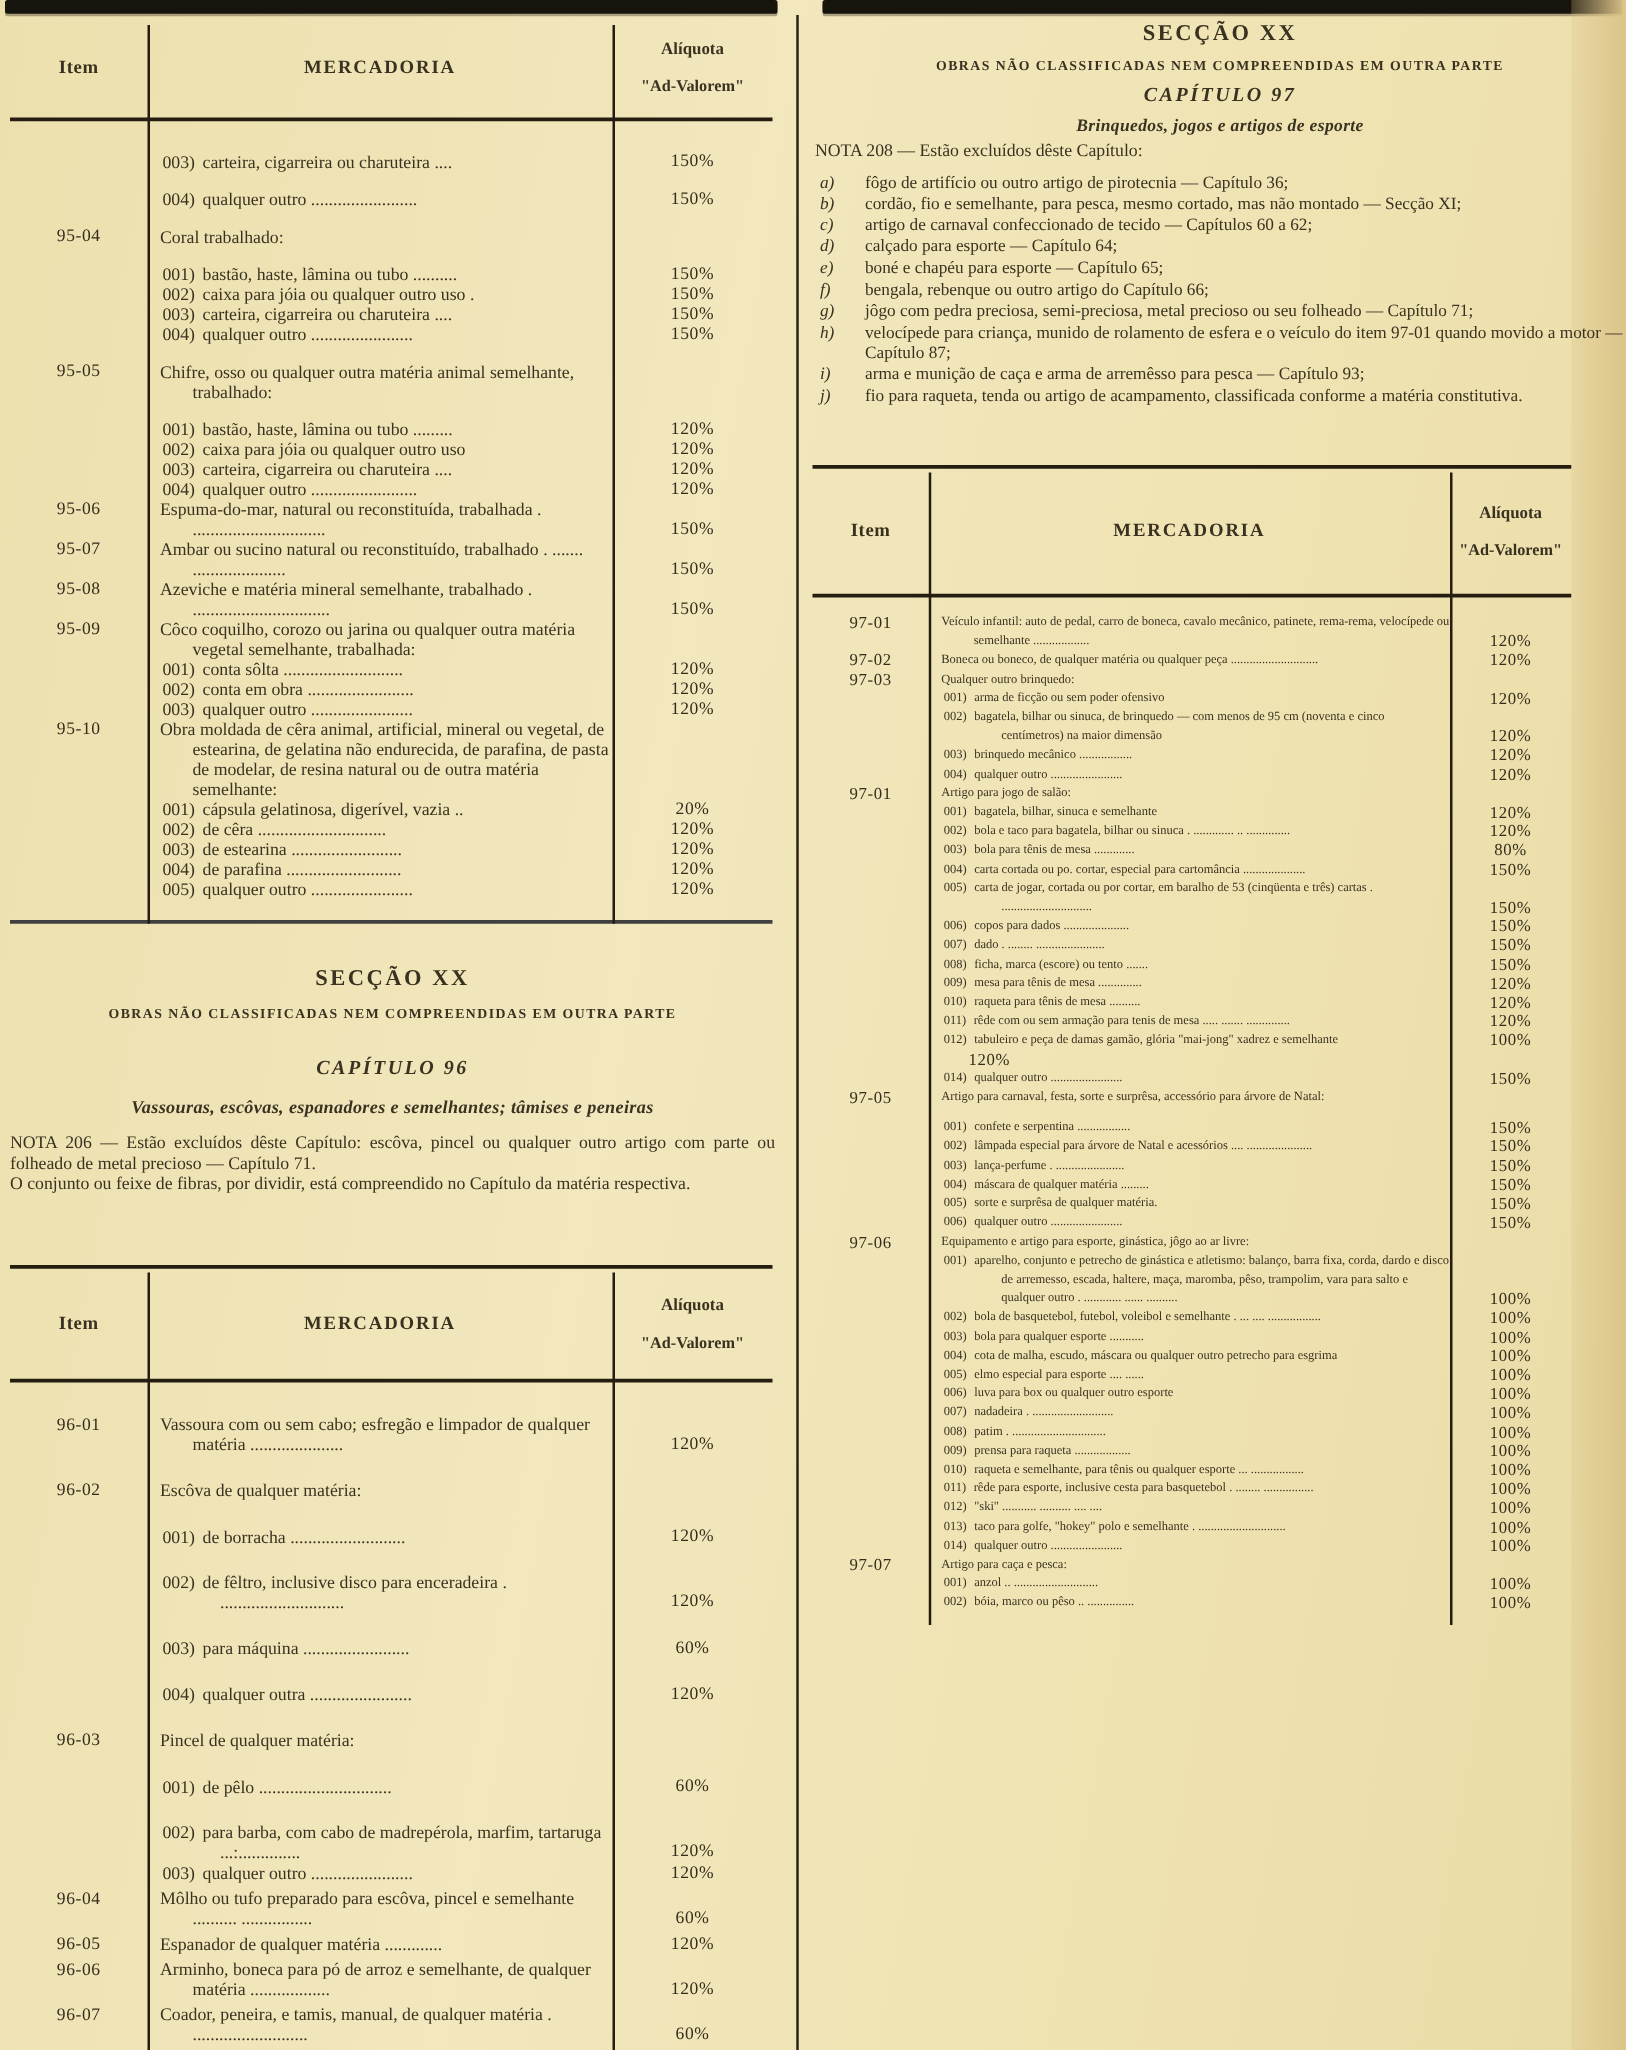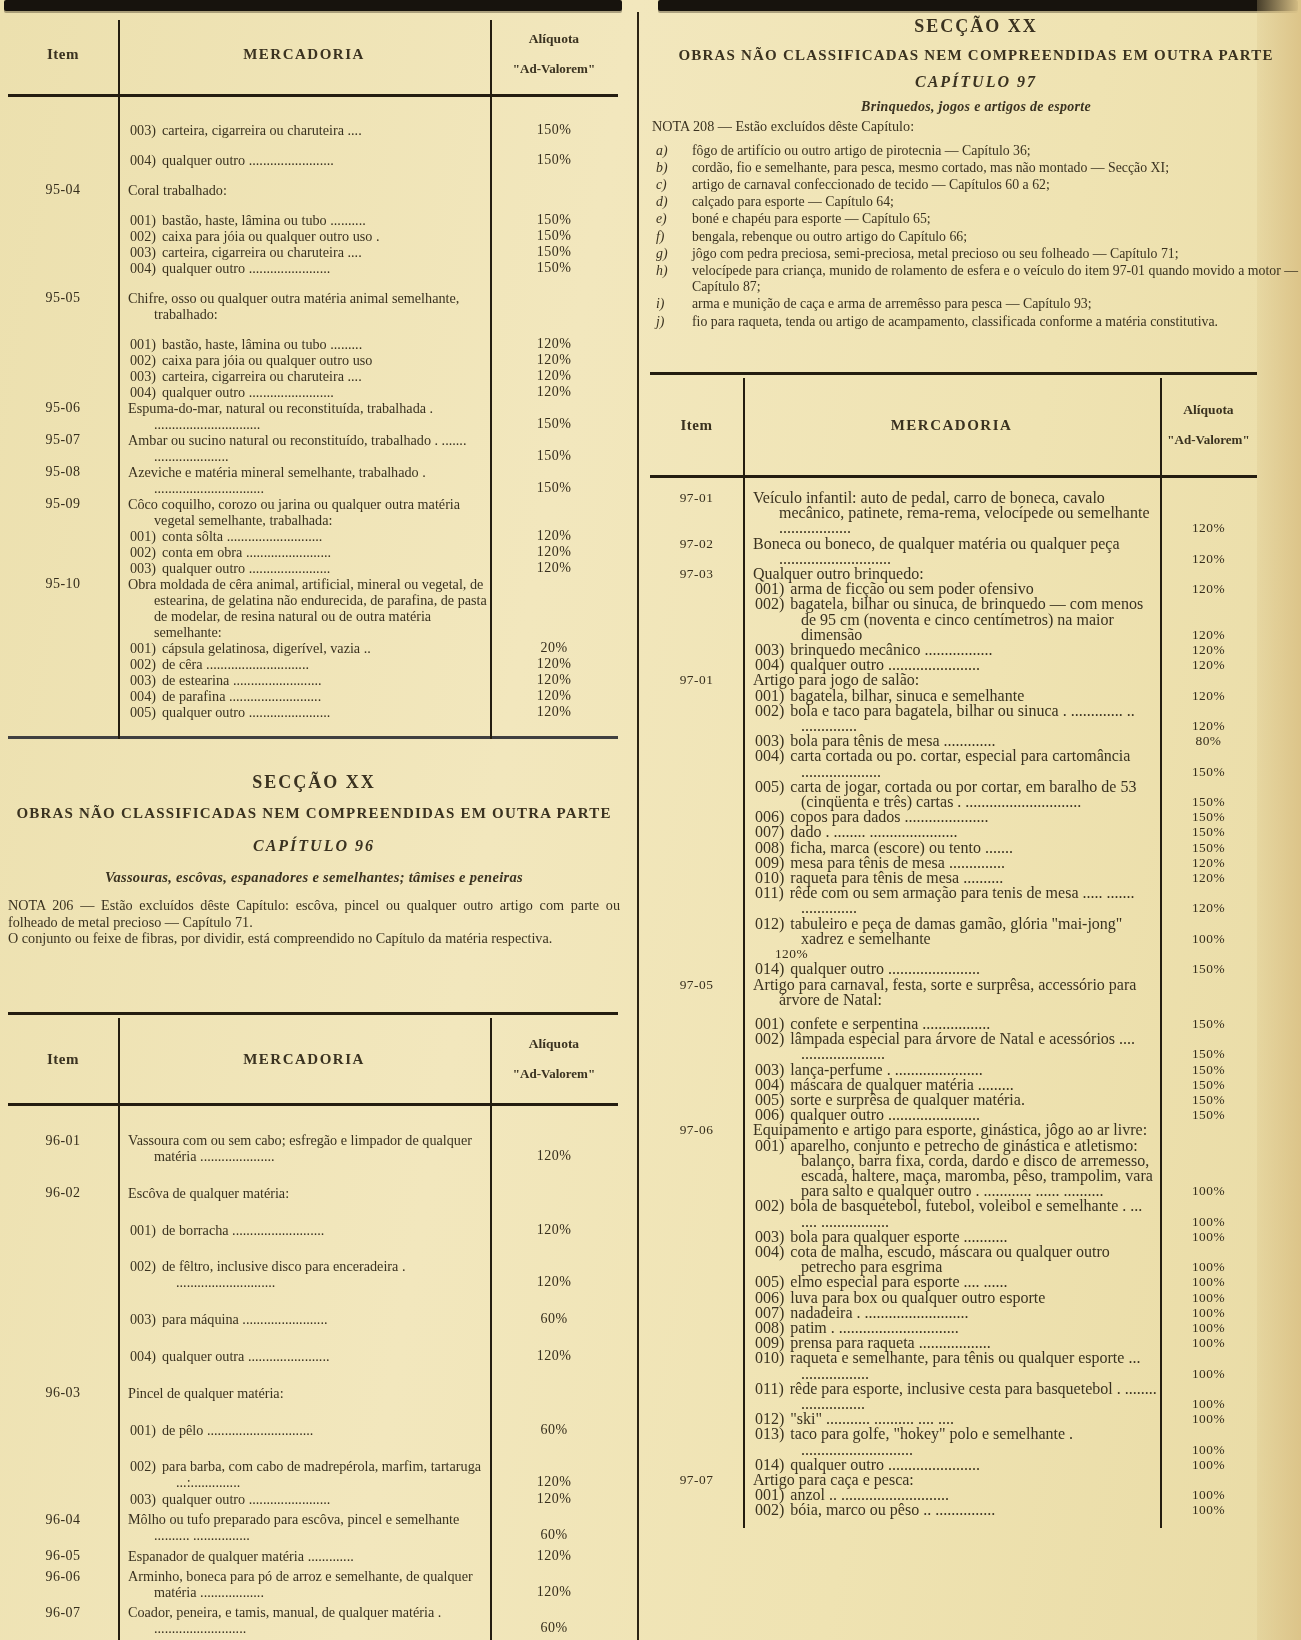--- a/index.html
+++ b/index.html
@@ -59,32 +59,32 @@
   #table-96 .tbody{padding:26px 0 18px 0;border-bottom:3px solid #241d10;}
   #table-96 .trow{line-height:17px;}
   .vr-a{left:110px;} .vr-b{left:482px;}
 
   
   #table-97{left:650px;top:372px;width:607px;}
   #table-97 .th-item,#table-97 .c-item{width:93px;}
   #table-97 .th-rate,#table-97 .c-rate{width:97px;}
   #table-97 .thead{height:100px;border-top:3px solid #241d10;}
   #table-97 .tbody{padding:12px 0 10px 0;}
-  #table-97 .c-desc{font-size:16px;line-height:15.2px;}
+  #table-97 .c-desc{font-size:10px;line-height:15.2px;}
   #table-97 .trow{line-height:15.2px;}
   #table-97 .c-item,#table-97 .c-rate{font-size:13.4px;}
   #table-97 .vr-a{left:93px;} #table-97 .vr-b{left:510px;}
 
   
   .section-block{position:absolute;text-align:center;}
   #section-96{left:8px;top:772px;width:612px;}
   #section-97{left:652px;top:16px;width:648px;}
   .sec-title{font-size:18px;font-weight:bold;letter-spacing:2px;}
-  .sec-sub{font-size:15px;font-weight:bold;letter-spacing:1.2px;margin-top:12px;}
-  .sec-cap{font-size:16px;font-weight:bold;font-style:italic;letter-spacing:2px;margin-top:15px;}
+  .sec-sub{font-size:11px;font-weight:bold;letter-spacing:1.2px;margin-top:12px;}
+  .sec-cap{font-size:16px;font-weight:bold;font-style:italic;letter-spacing:2px;margin-top:29px;}
   .sec-desc{font-size:14.5px;font-weight:bold;font-style:italic;margin-top:14px;letter-spacing:.3px;}
   .sec-note{font-size:14.2px;text-align:justify;margin-top:11px;line-height:16.5px;}
   #section-97 .sec-sub{margin-top:10px;}
   #section-97 .sec-cap{margin-top:9px;}
   #section-97 .sec-desc{margin-top:8px;font-size:14px;}
   #section-97 .sec-note{margin-top:3px;font-size:14.2px;}
   .exclusions{margin-top:8px;text-align:left;}
   .ex-row{display:flex;font-size:13.8px;line-height:16.2px;margin-top:1px;}
   .ex-letter{width:36px;font-style:italic;padding-left:4px;flex:none;}
   .ex-text{flex:1;text-align:justify;padding-right:2px;}

